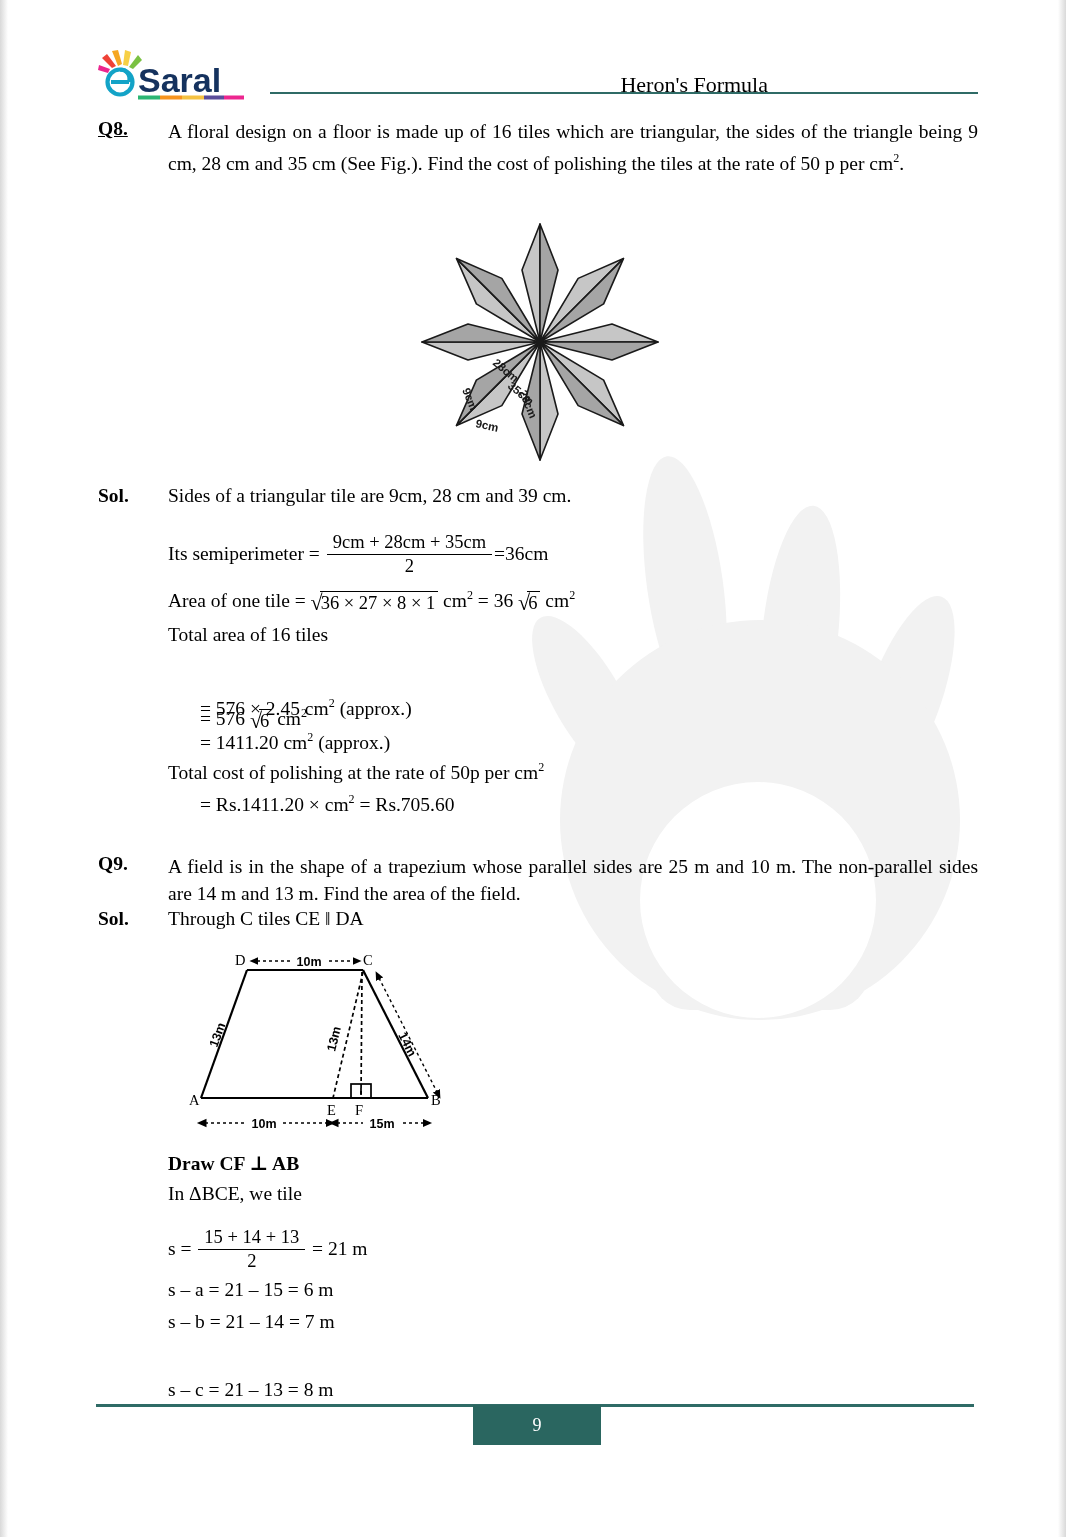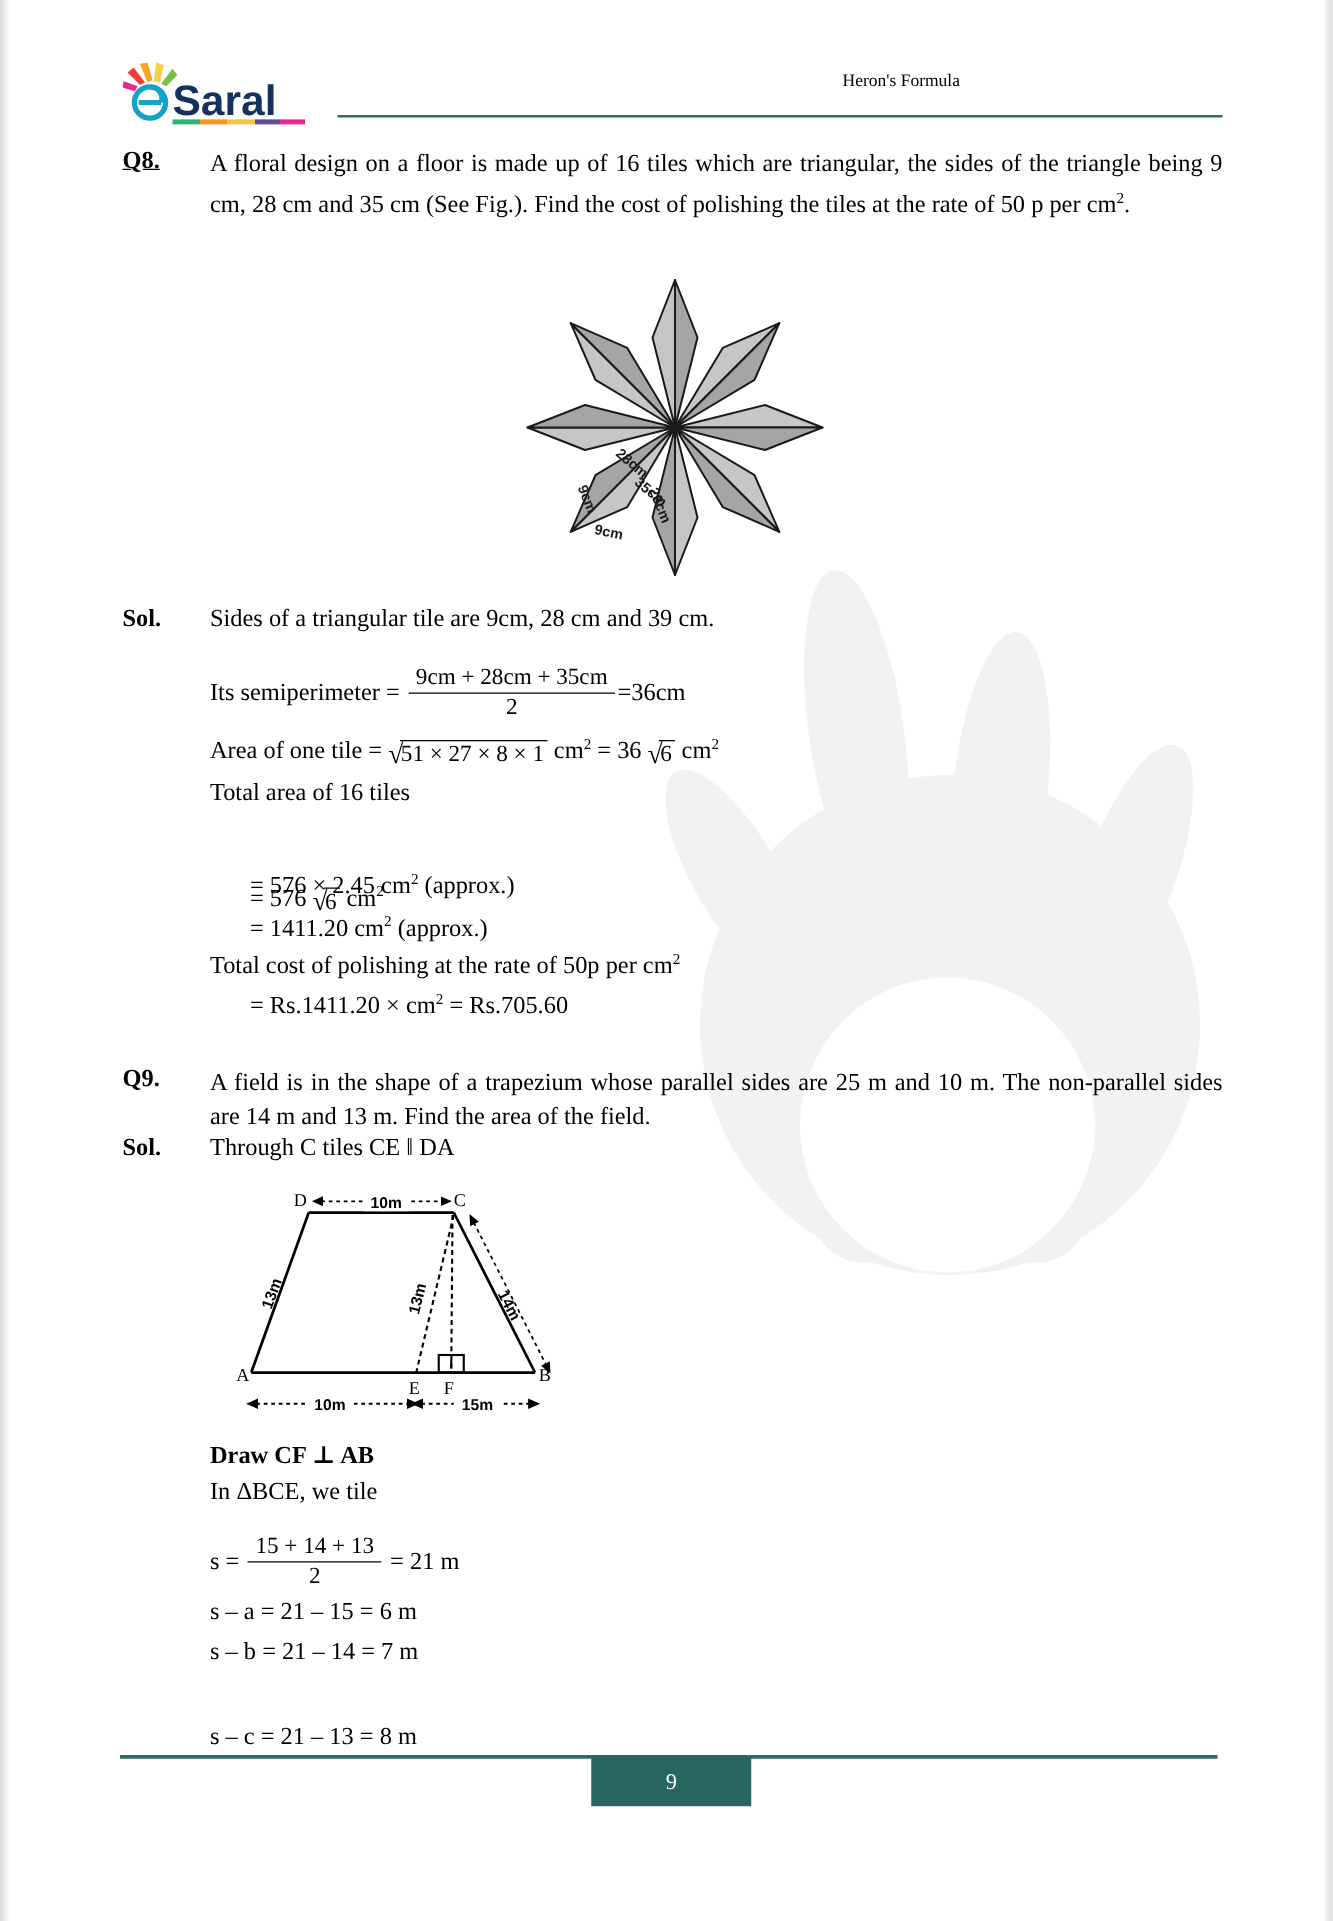--- a/index.html
+++ b/index.html
@@ -51,22 +51,22 @@
   .logo {
     position: absolute;
     left: 98px;
     top: 48px;
     width: 160px;
     height: 52px;
   }
   .header-title {
     position: absolute;
     right: 88px;
-    top: 58px;
-    font-size: 14px;
+    top: 72px;
+    font-size: 22px;
     font-family: "Liberation Serif", serif;
     white-space: nowrap;
     text-align: right;
   }
   .header-rule {
     position: absolute;
     left: 270px;
     top: 92px;
     width: 708px;
     height: 2px;
@@ -296,21 +296,21 @@
     </svg>
 
     <div class="qlabel" style="left:98px; top:485px;">Sol.</div>
     <div class="line" style="left:168px; top:485px;">Sides of a triangular tile are 9cm, 28 cm and 39 cm.</div>
 
     <div class="line" style="left:168px; top:533px;">
       <span>Its semiperimeter = </span><span class="frac"><span class="num">9cm + 28cm + 35cm</span><span class="den">2</span></span><span>=36cm</span>
     </div>
 
     <div class="line" style="left:168px; top:588px;">
-      <span>Area of one tile = </span><span class="rad"><span class="sign">√</span><span class="body">51 × 27 × 8 × 1</span></span><span> cm</span><sup>2</sup><span> = 36 </span><span class="rad"><span class="sign">√</span><span class="body">6</span></span><span> cm</span><sup>2</sup>
+      <span>Area of one tile = </span><span class="rad"><span class="sign">√</span><span class="body">36 × 27 × 8 × 1</span></span><span> cm</span><sup>2</sup><span> = 36 </span><span class="rad"><span class="sign">√</span><span class="body">6</span></span><span> cm</span><sup>2</sup>
     </div>
 
     <div class="line" style="left:168px; top:624px;">Total area of 16 tiles</div>
 
     <div class="line" style="left:200px; top:662px;margin-top:44px;">
       <span>= 576 </span><span class="rad"><span class="sign">√</span><span class="body">6</span></span><span> cm</span><sup>2</sup>
     </div>
 
     <div class="line" style="left:200px; top:696px;">
       <span>= 576 × 2.45 cm</span><sup>2</sup><span> (approx.)</span>

